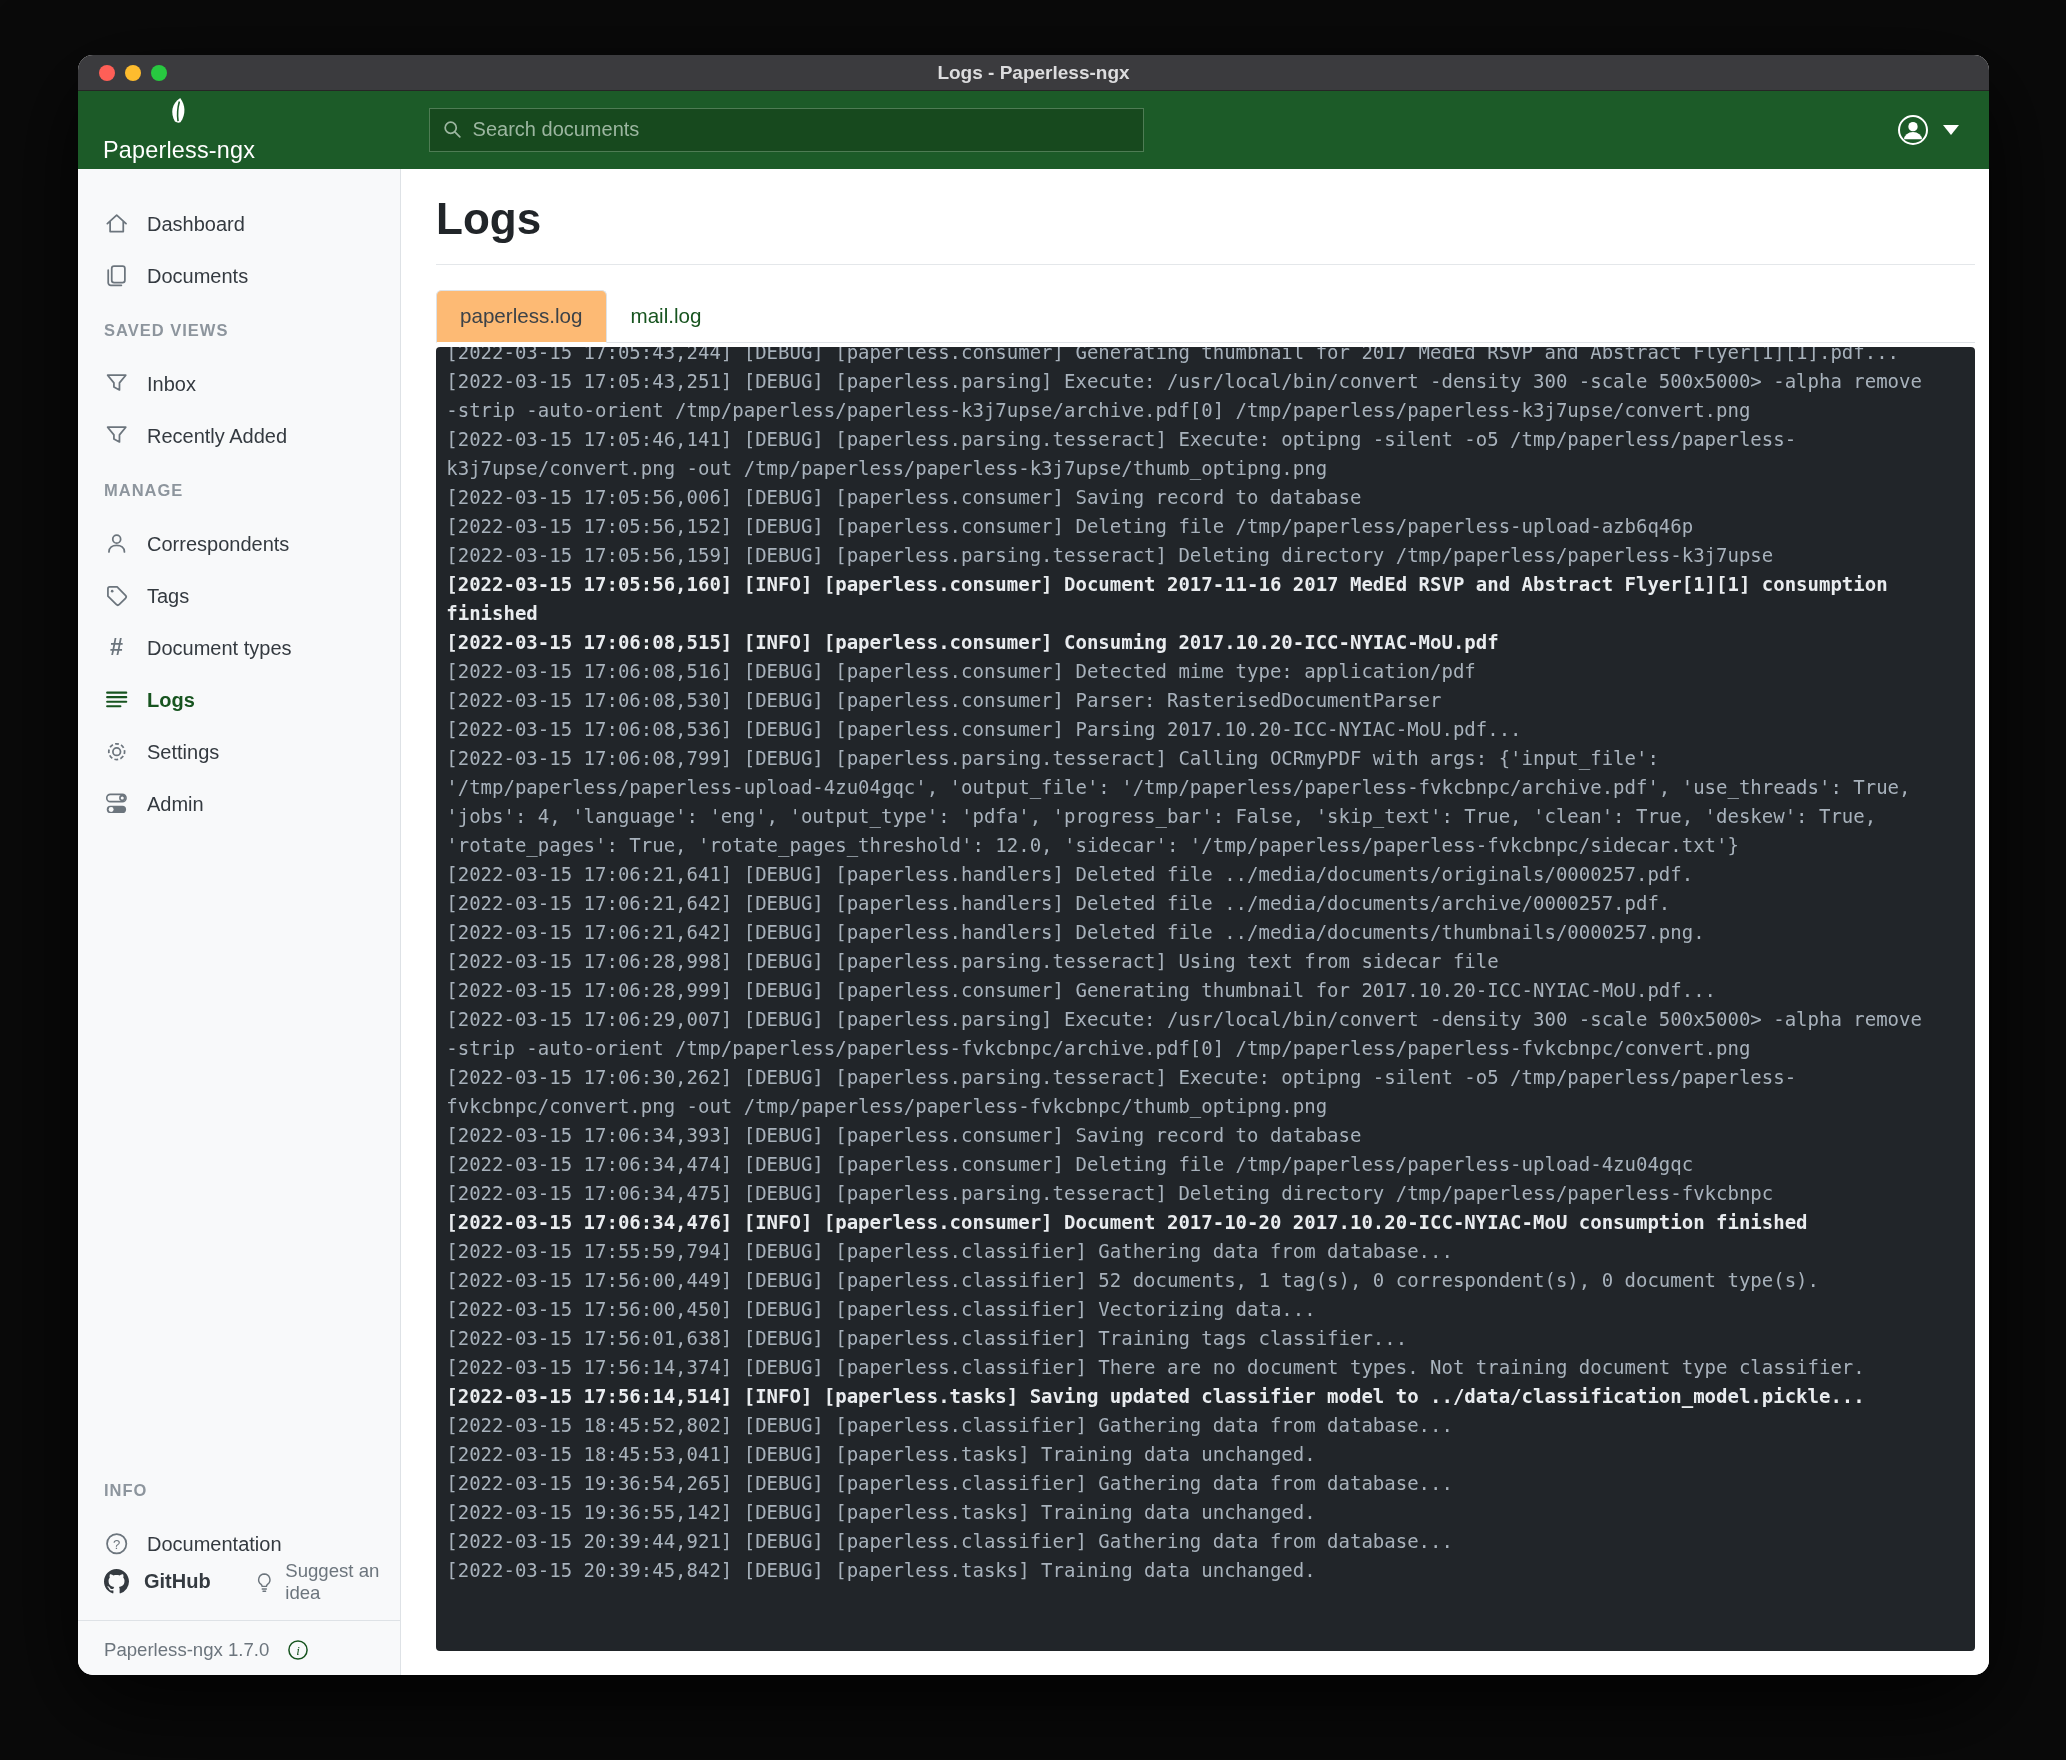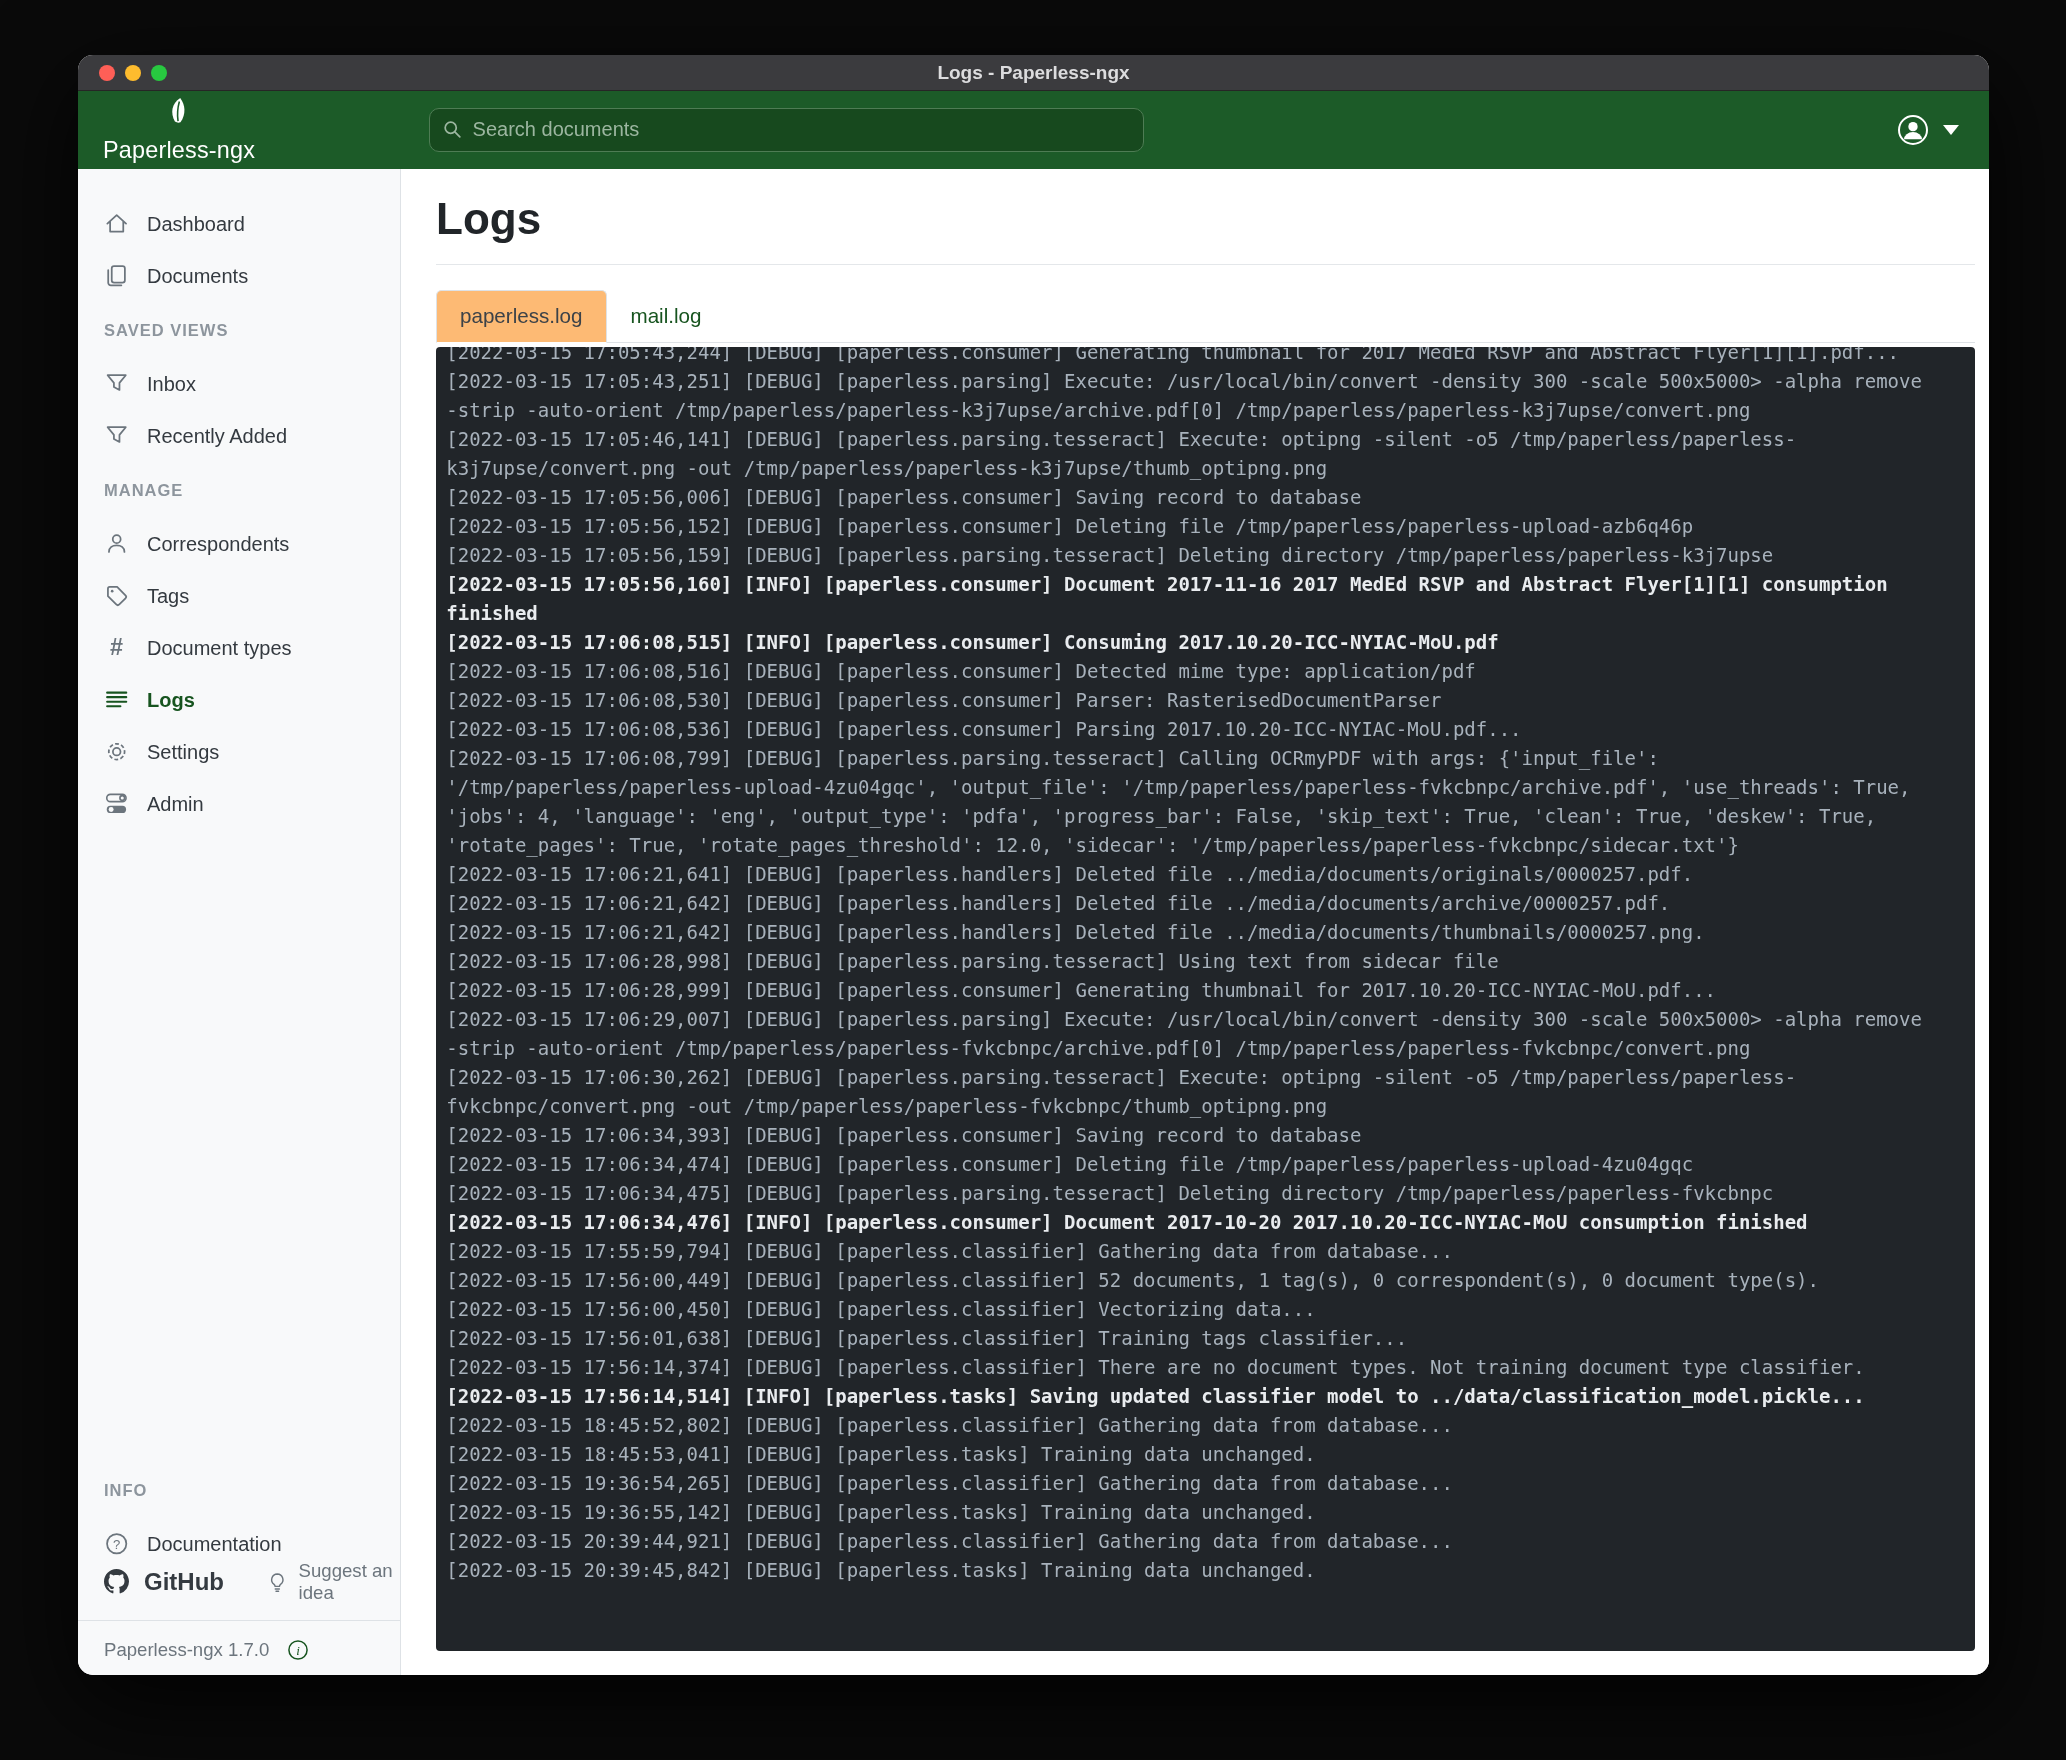--- a/index.html
+++ b/index.html
@@ -18,21 +18,21 @@
   .lights { position:absolute; left:20.6px; top:9.6px; display:flex; gap:9.6px; }
   .light { width:16.5px; height:16.5px; border-radius:50%; }
   .light.red{ background:#ff5f57; } .light.yellow{ background:#febc2e; } .light.green{ background:#28c840; }
 
   
   .appbar { height:78px; background:#1c5b28; position:relative; flex:0 0 auto;
             display:flex; align-items:center; }
   .brand { display:flex; align-items:center; gap:12.4px; margin-left:25px;flex-direction:column; }
   .brand .name { color:#ffffff; font-size:23.4px; font-weight:400; letter-spacing:0.2px; }
   .searchbox { position:absolute; left:351px; top:16.5px; width:715px; height:44px;
-               background:#17491e; border:0.7px solid #4e7c54; border-radius:10px;
+               background:#17491e; border:0.7px solid #4e7c54; border-radius:0;
                display:flex; align-items:center; padding:0 12.4px; }
   .searchbox input { background:transparent; border:none; outline:none; width:100%;
                      font-size:20px; color:#dfe9e0; margin-left:9.6px;
                      font-family:"Liberation Sans", sans-serif; }
   .searchbox input::placeholder { color:#9cb6a0; opacity:1; }
   .avatar-zone { position:absolute; right:30px; top:0; height:78px; display:flex;
                  align-items:center; gap:13.7px; cursor:pointer; }
   .caret-down { width:0; height:0; border-left:8.2px solid transparent;
                 border-right:8.2px solid transparent; border-top:10.3px solid #ffffff; }
 
@@ -46,21 +46,21 @@
               color:#343a40; font-size:20px; font-weight:500; cursor:pointer; }
   .nav-item .ic { width:25px; height:25px; color:#6c757d; display:flex; align-items:center;
                   justify-content:center; flex:0 0 auto; }
   .nav-item.active { color:#17541f; font-weight:700; }
   .nav-item.active .ic { color:#17541f; }
   .section-label { margin:33px 0 4.1px 0; padding-left:26px; font-size:16.5px; font-weight:600;
                    color:#8d959d; letter-spacing:1px; }
   .section-label.pushdown { margin-top:auto; }
   .hash-glyph { font-size:23.4px; font-weight:600; color:#6c757d; line-height:1; }
   .info-row { height:52px; display:flex; align-items:center; padding-left:26px; gap:0; }
-  .gh-link { display:flex; align-items:center; gap:15px; color:#343a40; font-size:24px;
+  .gh-link { display:flex; align-items:center; gap:15px; color:#343a40; font-size:20px;
              font-weight:600; cursor:pointer; }
   .suggest-link { display:flex; align-items:center; gap:11px; color:#6c757d; font-size:18.6px;
                   font-weight:400; margin-left:43px; cursor:pointer; }
   .version-row { border-top:0.7px solid #dee2e6; margin-top:12.4px; padding:18px 0 0 26px;
                  display:flex; align-items:center; gap:18px; color:#6c757d; font-size:18.6px; }
 
   
   .main { flex:1 1 auto; background:#ffffff; padding:0 14.4px 0 35px; display:flex;
           flex-direction:column; min-width:0; }
   .page-title { margin-top:27.5px; font-size:44px; line-height:44px; font-weight:700; color:#212529; }

